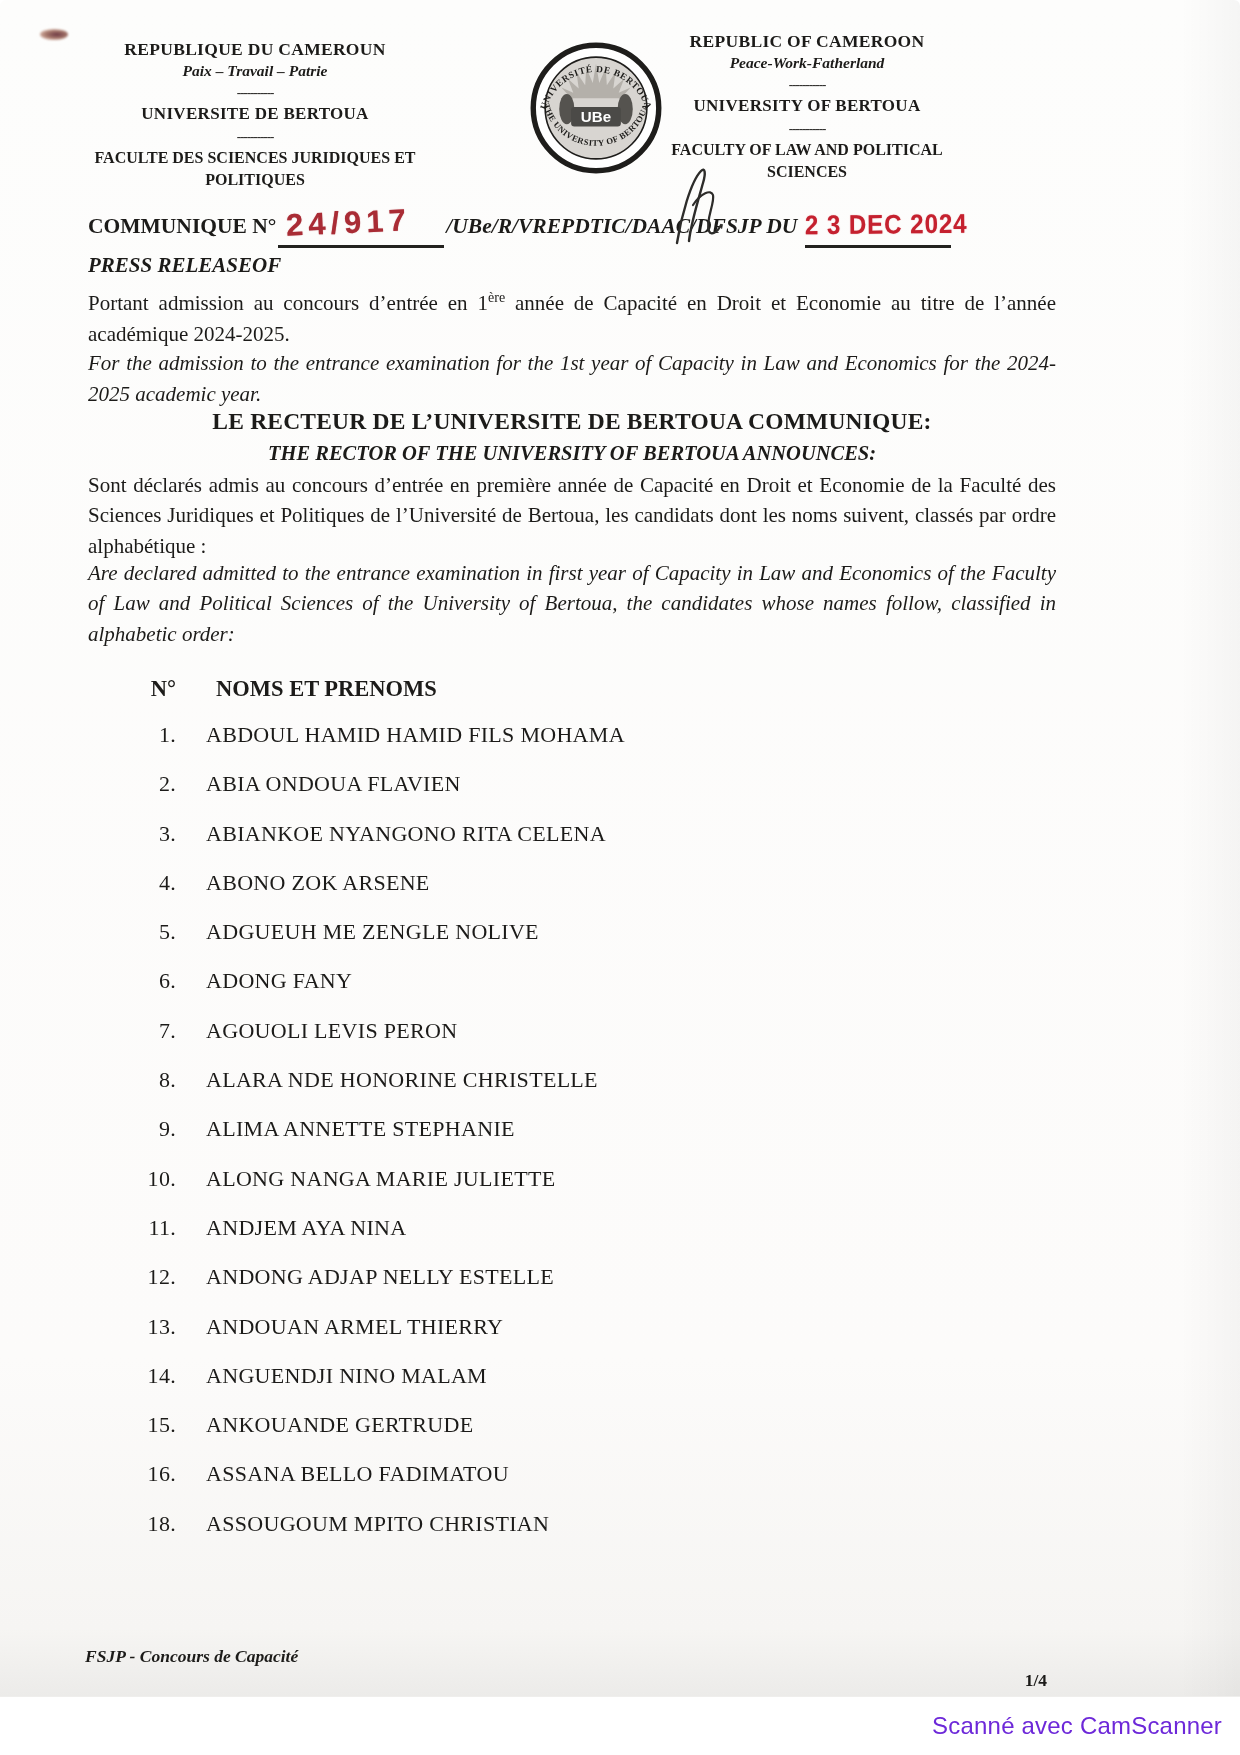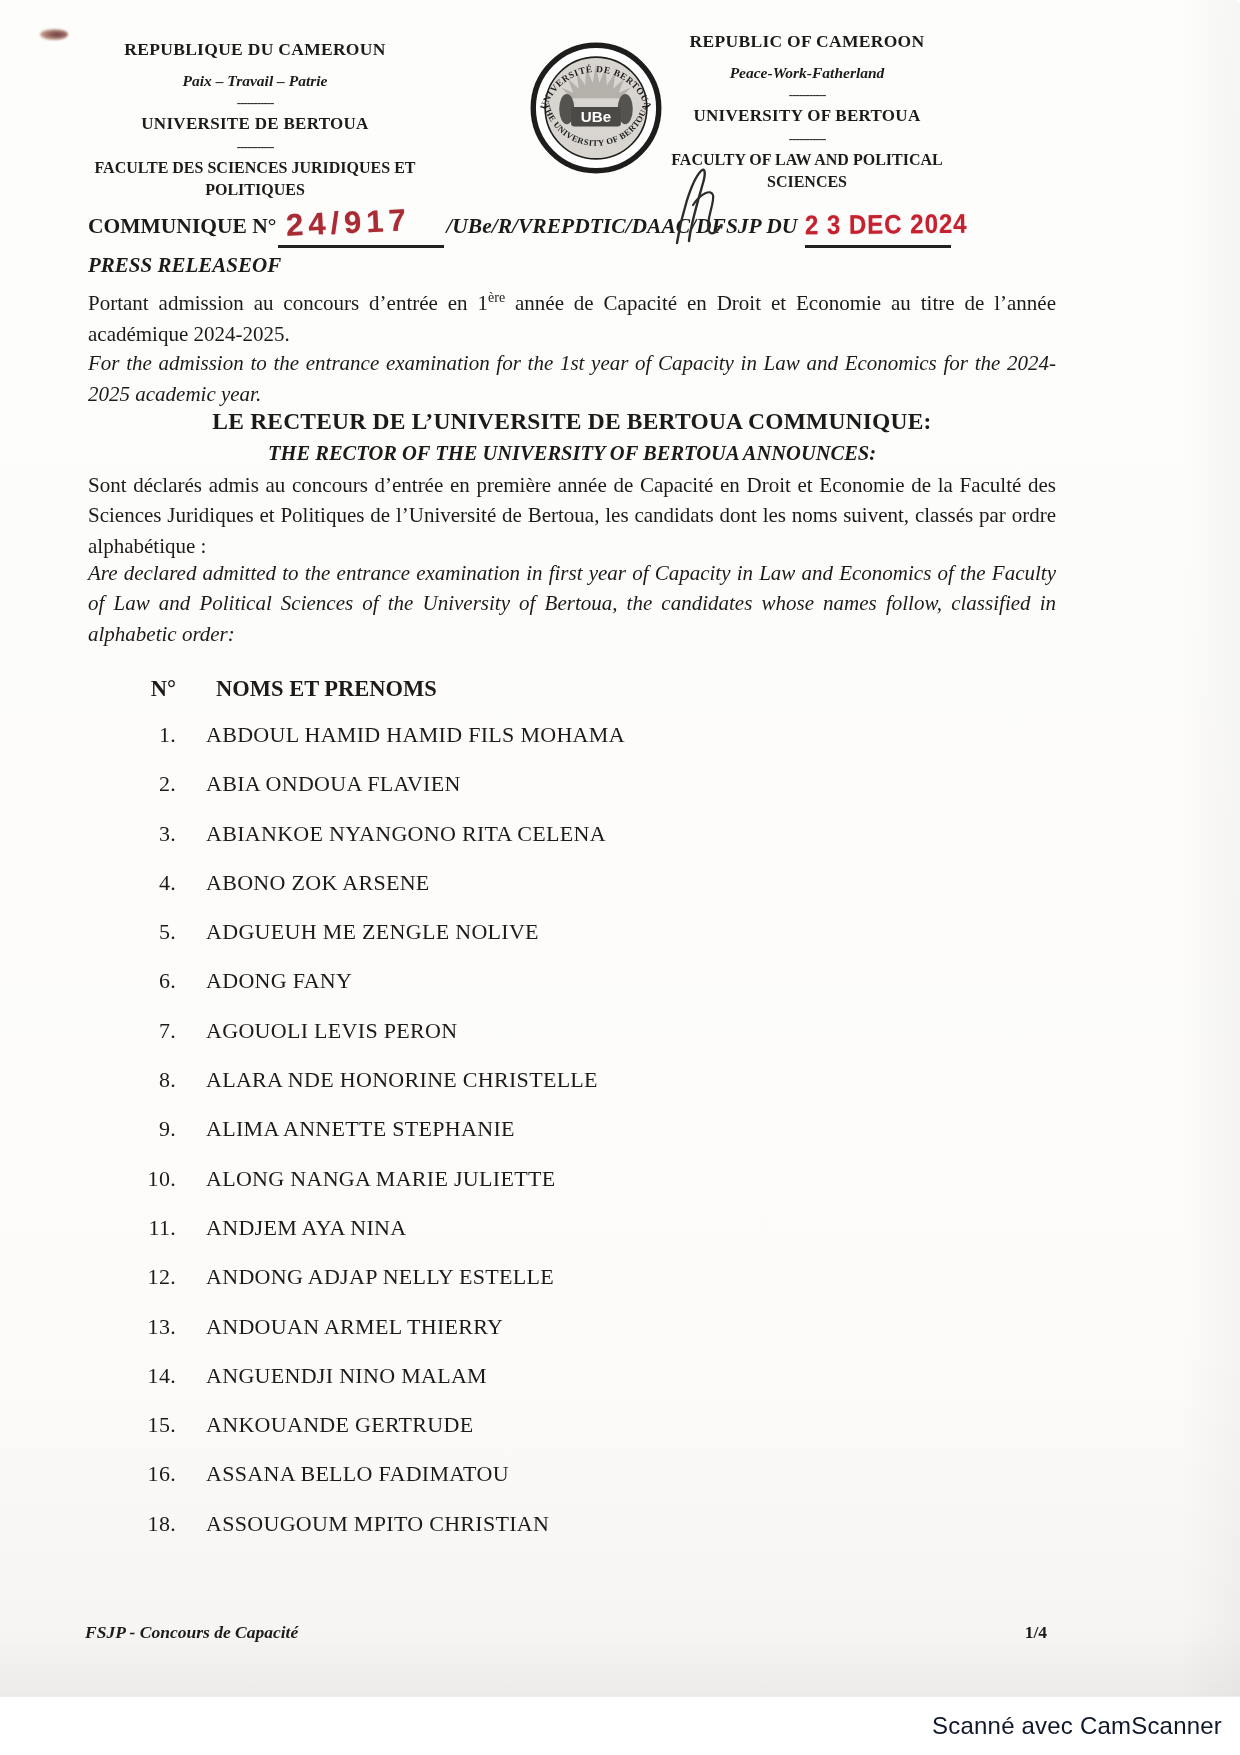--- a/index.html
+++ b/index.html
@@ -18,21 +18,21 @@
   .smudge{
     position:absolute;left:40px;top:29px;width:28px;height:11px;border-radius:50%;
     background:radial-gradient(ellipse at 60% 50%, #6e3a44 0%, #a4766a 45%, #d8b7a8 75%, rgba(216,183,168,0) 100%);
     filter:blur(1px);
   }
   
   .hdr-col{position:absolute;text-align:center;line-height:1.3;}
   .hdr-left{top:38px;left:66px;width:378px;}
   .hdr-right{top:30px;left:644px;width:326px;}
   .hdr-country{font-weight:bold;font-size:17.5px;letter-spacing:.3px;}
-  .hdr-motto{font-weight:bold;font-style:italic;font-size:15.5px;margin-top:10px;}
+  .hdr-motto{font-weight:bold;font-style:italic;font-size:15.5px;margin-top:0;}
   .hdr-sep{font-weight:bold;font-size:13px;letter-spacing:-1px;color:#2a2927;line-height:1;margin:5px 0 4px;}
   .hdr-univ{font-weight:bold;font-size:17px;letter-spacing:.3px;}
   .hdr-fac{font-weight:bold;font-size:16px;line-height:1.35;margin-top:3px;}
   .logo{position:absolute;top:42px;left:530px;width:132px;height:132px;}
   
   .comm{position:absolute;top:205px;left:88px;width:970px;}
   .comm-line1{position:relative;display:flex;align-items:center;font-weight:bold;font-size:21.5px;white-space:nowrap;height:44px;}
   .comm-label{padding-bottom:1px;}
   .num-slot{position:relative;width:166px;height:38px;border-bottom:3px solid #23221f;margin:0 2px;}
   .pen-num{
@@ -63,27 +63,27 @@
   
   .list{position:absolute;top:676px;left:88px;width:968px;}
   .list-head{display:flex;align-items:baseline;font-weight:bold;font-size:22.5px;height:46px;}
   .list-row{display:flex;align-items:baseline;font-size:22px;height:49.3px;letter-spacing:.3px;}
   .cell-no{width:88px;text-align:right;padding-right:0;}
   .cell-name{padding-left:30px;}
   .list-head .cell-no{padding-right:10px;}
   
   .footer{position:absolute;top:1622px;left:85px;width:968px;display:flex;justify-content:space-between;align-items:center;}
   .footer-left{font-weight:bold;font-style:italic;font-size:17.5px;}
-  .footer-page{font-weight:bold;font-size:17.5px;margin-right:6px;}
+  .footer-page{font-weight:bold;font-size:17.5px;margin-right:6px;margin-top:48px;}
   
   .scanner-bar{
     position:absolute;left:0;bottom:0;width:1240px;height:58px;background:#ffffff;
     border-top:1px solid #efeeec;display:flex;align-items:center;justify-content:flex-end;
   }
-  .scanner-label{font-family:"Liberation Sans",sans-serif;font-size:24px;color:#0f172a;margin-right:18px;letter-spacing:.2px;}
+  .scanner-label{font-family:"Liberation Sans",sans-serif;font-size:24px;color:#6d28d9;margin-right:18px;letter-spacing:.2px;}
 </style>
 </head>
 <body>
 
 <div class="page">
   <div class="scan-sheet">
 
     <div class="smudge"></div>
 
     <div class="hdr-col hdr-left">

